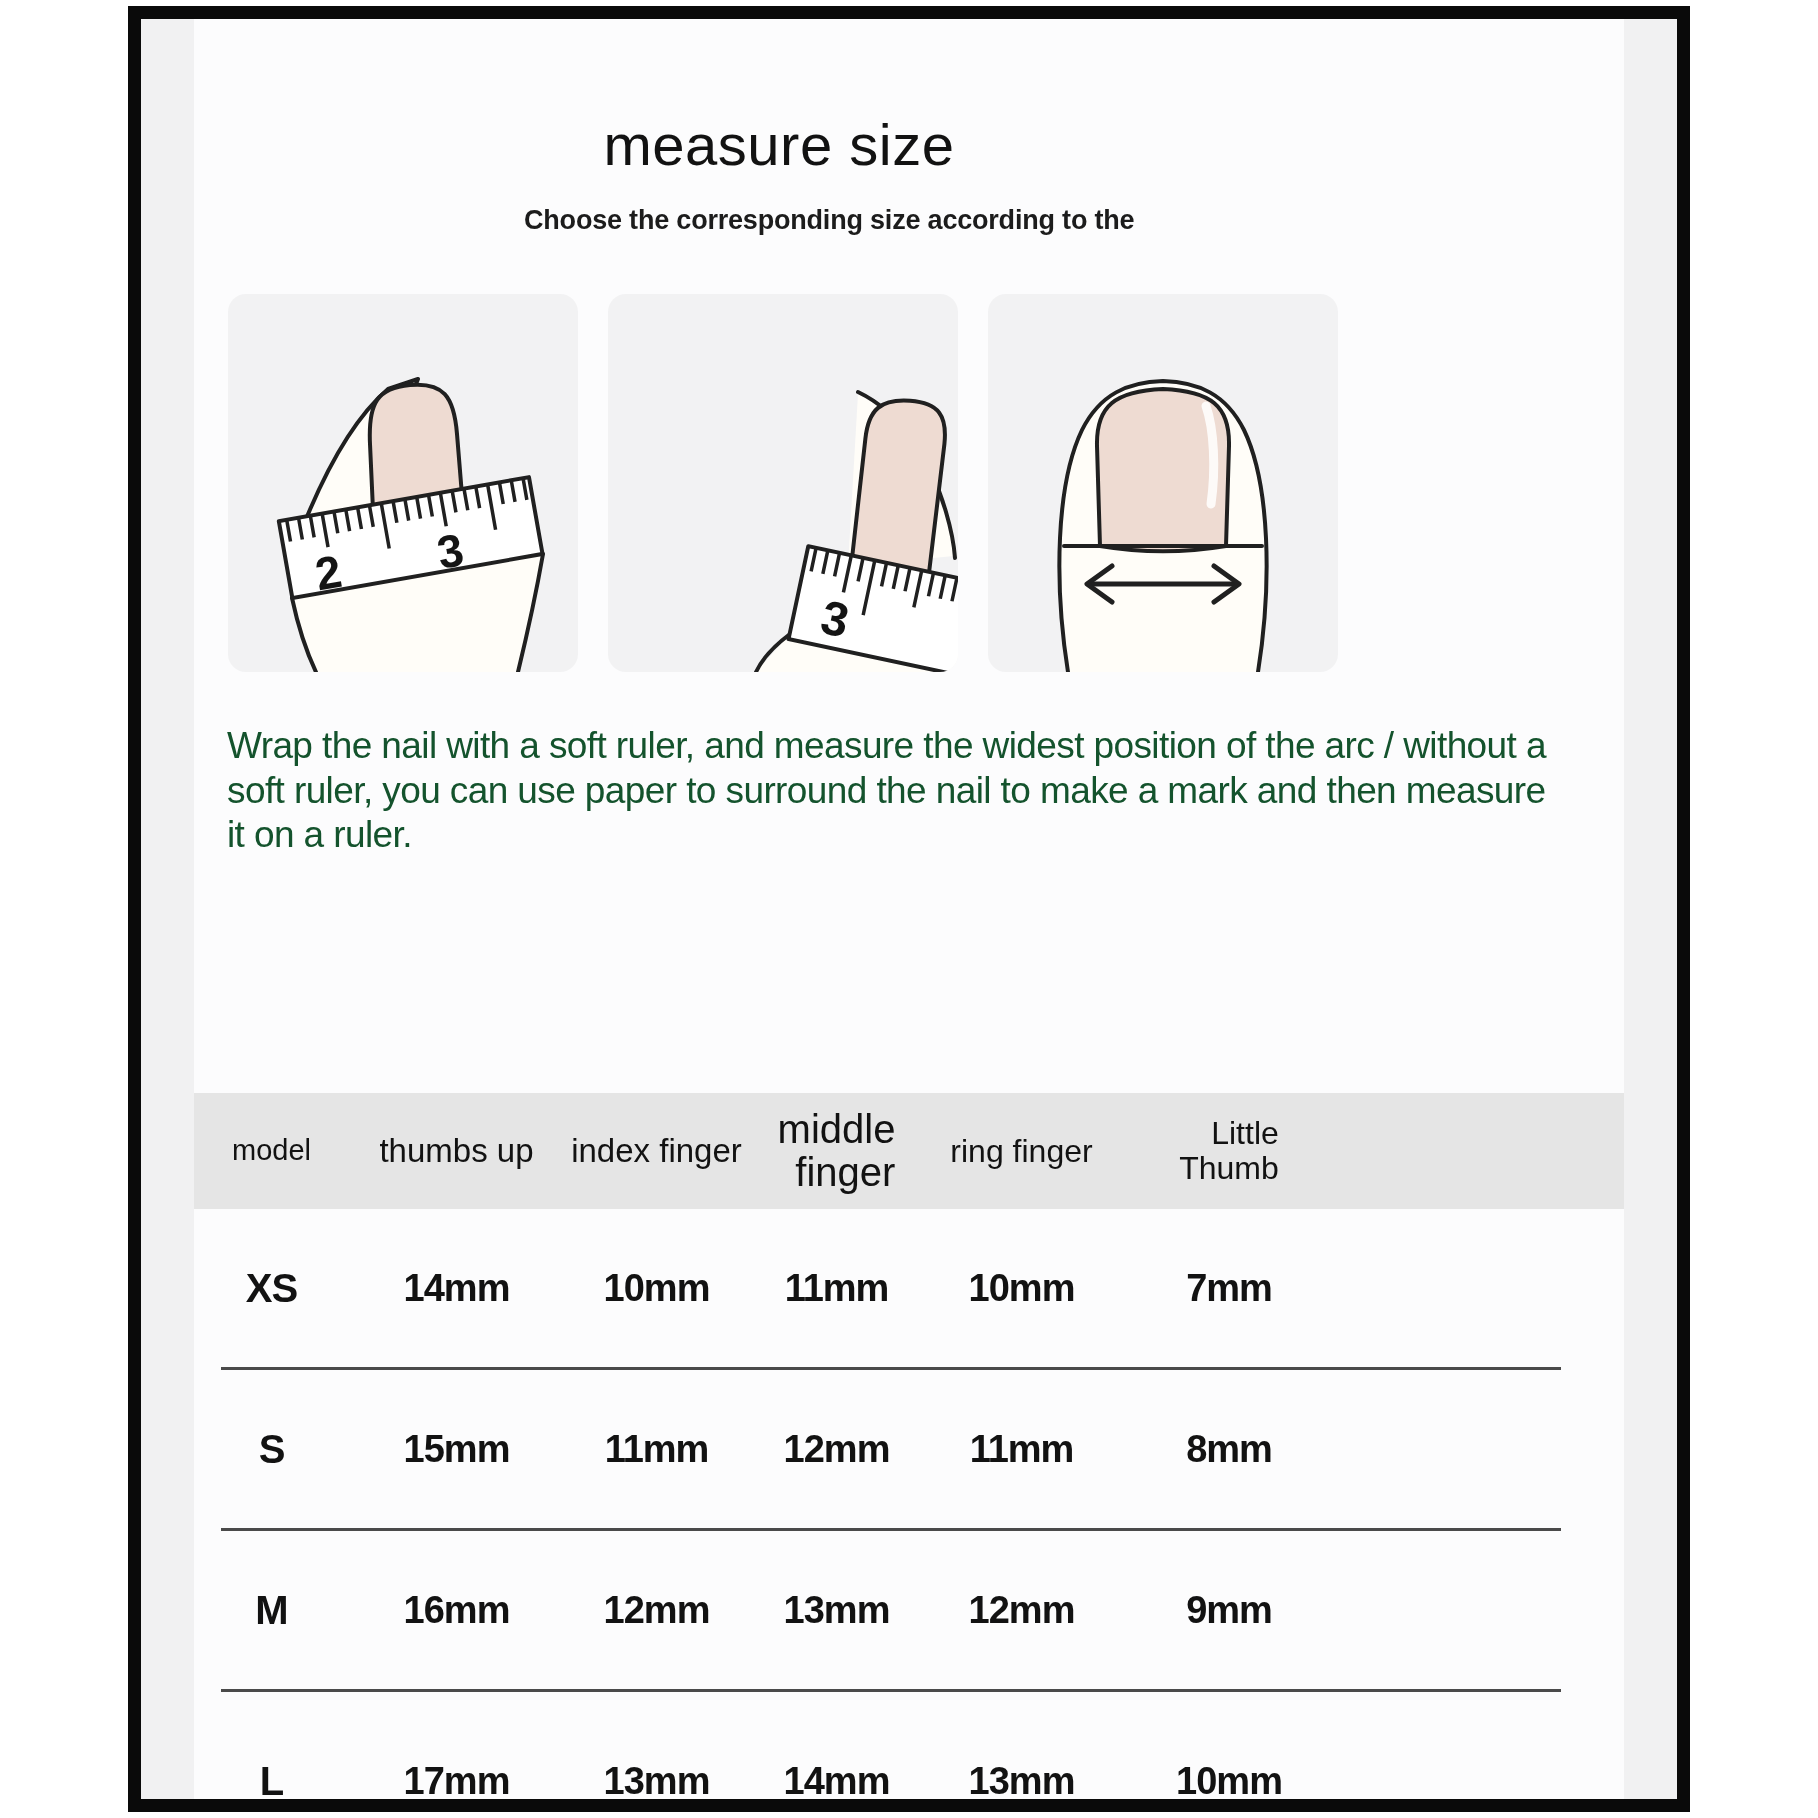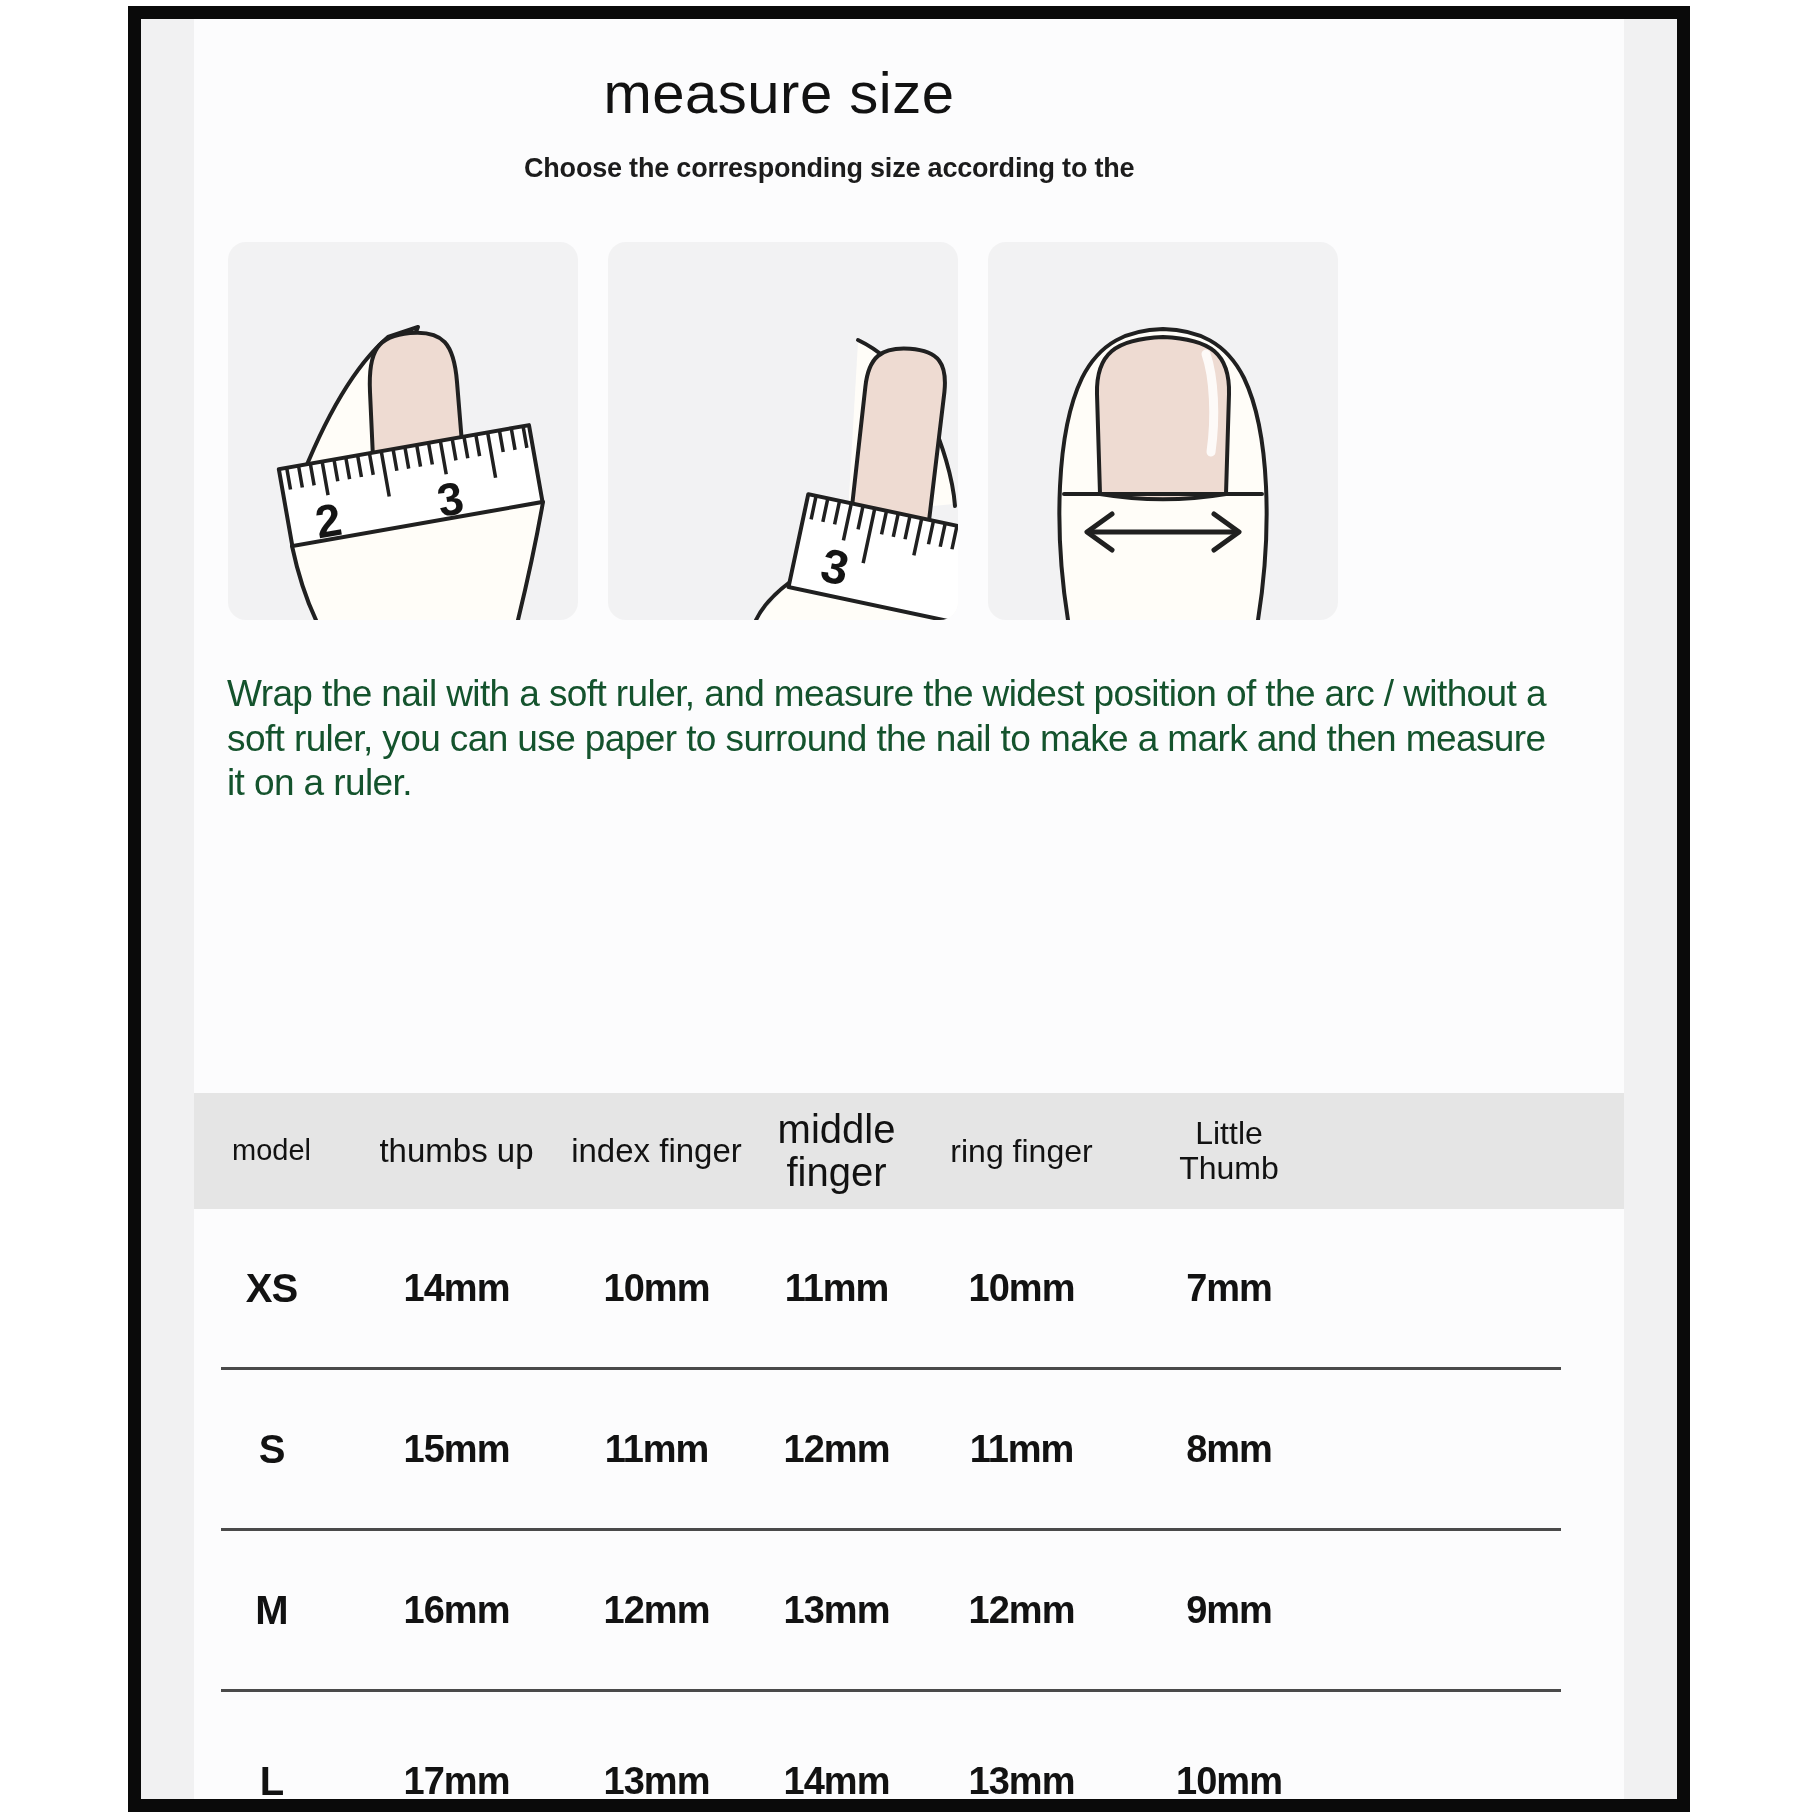--- a/index.html
+++ b/index.html
@@ -1,21 +1,21 @@
 <!DOCTYPE html>
 <html><head>
 <meta charset="utf-8">
 <style>
   html,body{margin:0;padding:0;background:#ffffff;width:1818px;height:1818px;overflow:hidden;
     font-family:"Liberation Sans","DejaVu Sans",sans-serif;color:#161616;}
   .frame{position:absolute;left:128px;top:6px;width:1562px;height:1806px;box-sizing:border-box;
     border:13px solid #0a0a0a;background:#f1f1f2;overflow:hidden;}
   .content{width:1430px;height:100%;margin:0 auto;background:#fcfcfd;position:relative;}
   
-  .title-wrap{padding-top:40px;width:1170px;text-align:center;}
+  .title-wrap{padding-top:92px;width:1170px;text-align:center;}
   .title{font-size:58px;font-weight:500;letter-spacing:0.5px;color:#121212;}
   .subtitle{margin-top:26px;margin-left:330px;font-size:27px;font-weight:700;line-height:1.2;
     letter-spacing:-0.2px;color:#1c1c1c;}
   
   .panels{margin-top:58px;margin-left:34px;display:flex;gap:30px;}
   .panel{width:350px;height:378px;border-radius:18px;background:#f2f2f3;overflow:hidden;}
   .panel svg{display:block;}
   .ink{stroke:#202020;stroke-width:4;fill:none;stroke-linecap:round;stroke-linejoin:round;}
   .ink5{stroke:#202020;stroke-width:5;fill:none;stroke-linecap:round;stroke-linejoin:round;}
   .skin{fill:#fffdf8;}
@@ -24,21 +24,21 @@
   .tick{stroke:#202020;stroke-width:3.5;fill:none;}
   .rulnum{font-family:"Liberation Sans","DejaVu Sans",sans-serif;font-weight:700;fill:#141414;}
   
   .instructions{margin-top:52px;margin-left:33px;width:1338px;font-size:37px;font-weight:500;
     line-height:1.2;letter-spacing:-0.6px;color:#14532d;}
   
   .size-table{position:absolute;left:0;top:1074px;width:1430px;}
   .thead{background:#e5e5e5;height:116px;display:grid;
     grid-template-columns:155px 215px 185px 175px 195px 220px;align-items:center;}
   .th{text-align:center;font-weight:500;color:#121212;line-height:1.08;}
-  .th .two{display:inline-block;text-align:center;}
+  .th .two{display:inline-block;text-align:right;}
   .th-model{font-size:29px;}
   .th-thumb{font-size:33px;}
   .th-index{font-size:33px;}
   .th-middle{font-size:40px;}
   .th-ring{font-size:32px;}
   .th-little{font-size:32px;}
   .trow{display:grid;grid-template-columns:155px 215px 185px 175px 195px 220px;
     align-items:center;height:158px;background:transparent;}
   .trow.last{height:126px;padding-top:26px;}
   .td{text-align:center;font-size:38px;font-weight:700;letter-spacing:-1px;color:#121212;}

